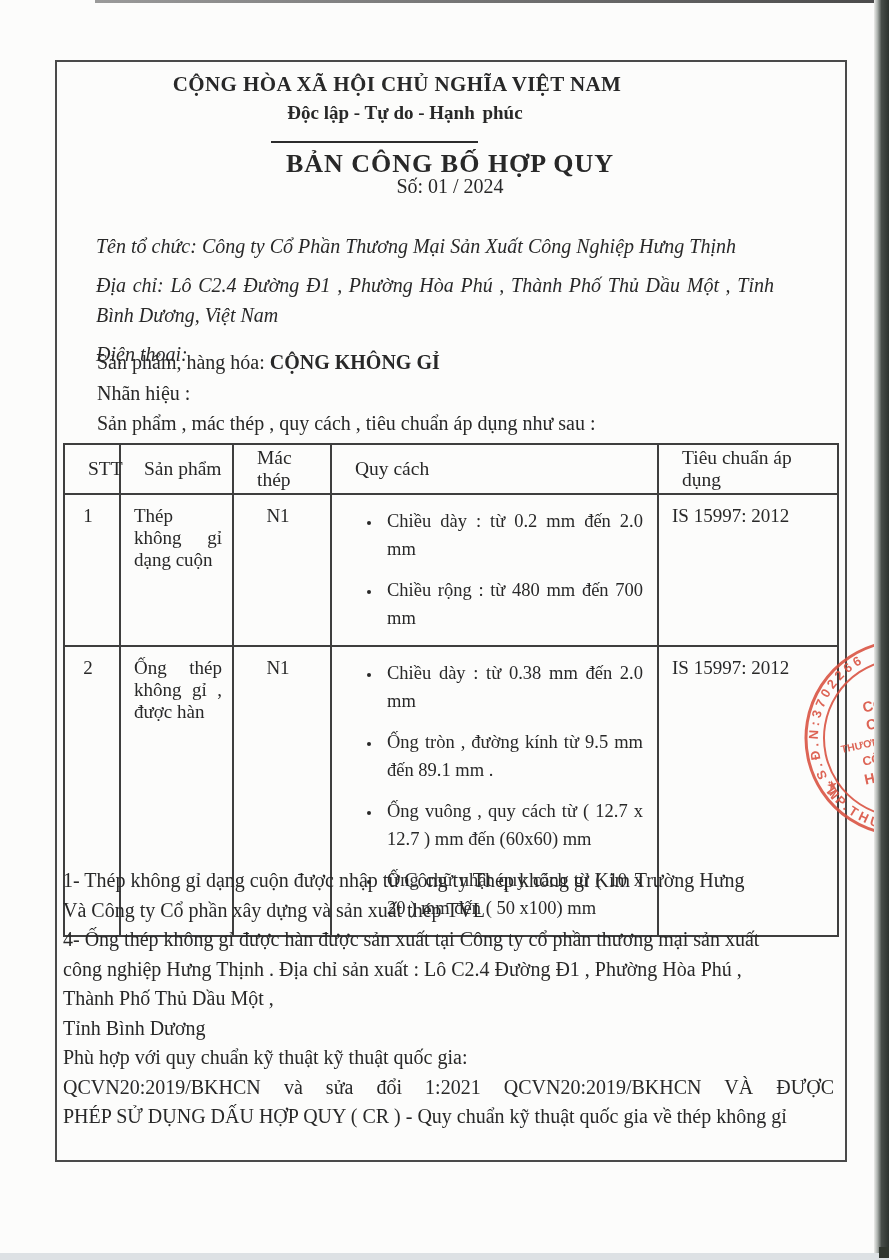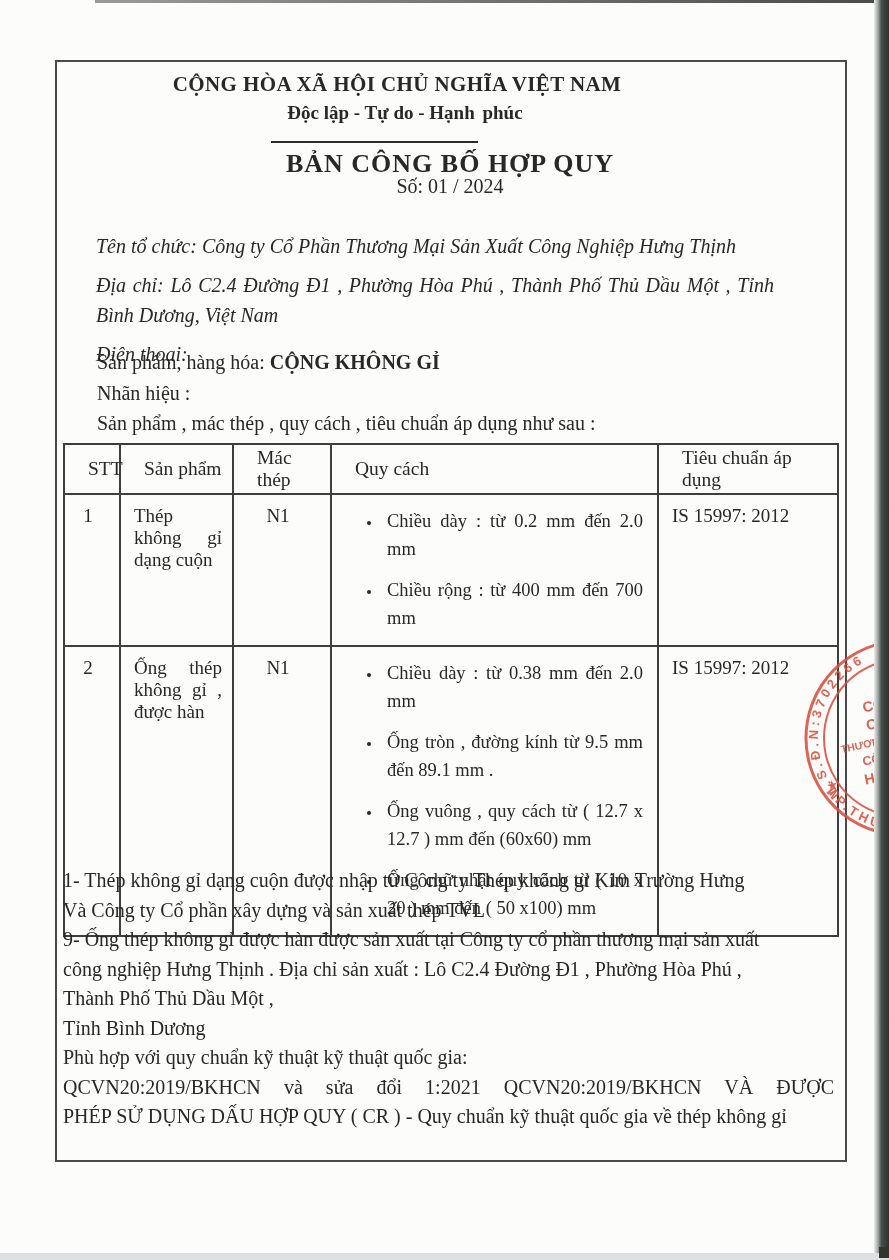--- a/index.html
+++ b/index.html
@@ -117,21 +117,21 @@
       </tr>
     </thead>
     <tbody>
       <tr class="r1">
         <td class="c">1</td>
         <td class="sp">Thép không gỉ dạng cuộn</td>
         <td class="c">N1</td>
         <td class="qc">
           <ul class="bullets">
             <li>Chiều dày : từ 0.2 mm đến 2.0 mm</li>
-            <li>Chiều rộng : từ 400 mm đến 700 mm</li>
+            <li>Chiều rộng : từ 480 mm đến 700 mm</li>
           </ul>
         </td>
         <td>IS 15997: 2012</td>
       </tr>
       <tr class="r2">
         <td class="c">2</td>
         <td class="sp">Ống thép không gỉ , được hàn</td>
         <td class="c">N1</td>
         <td class="qc">
           <ul class="bullets">
@@ -142,21 +142,21 @@
           </ul>
         </td>
         <td>IS 15997: 2012</td>
       </tr>
     </tbody>
   </table>
 
   <div class="abs notes">
     <div class="ml22">1-  Thép không gỉ dạng cuộn được nhập từ Công ty Thép không gỉ Kim Trường Hưng</div>
     <div class="ml22">Và Công ty Cổ phần xây dựng và sản xuất thép TVL</div>
-    <div class="ml22">9-  Ống thép không gỉ được hàn được sản xuất tại Công ty cổ phần thương mại sản xuất</div>
+    <div class="ml22">4-  Ống thép không gỉ được hàn được sản xuất tại Công ty cổ phần thương mại sản xuất</div>
     <div class="ml53">công nghiệp Hưng Thịnh . Địa chỉ sản xuất : Lô C2.4 Đường Đ1 , Phường Hòa Phú ,</div>
     <div class="ml53">Thành Phố Thủ Dầu Một ,</div>
     <div class="ml22">Tỉnh Bình Dương</div>
     <div class="ml22">Phù hợp với quy chuẩn kỹ thuật kỹ thuật quốc gia:</div>
     <div class="qcvn-line">QCVN20:2019/BKHCN và sửa đổi 1:2021 QCVN20:2019/BKHCN VÀ ĐƯỢC</div>
     <div>PHÉP SỬ DỤNG DẤU HỢP QUY ( CR ) -  Quy chuẩn kỹ thuật quốc gia về thép không gỉ</div>
   </div>
 
   <svg class="abs stamp" viewBox="0 0 220 220" width="220" height="220">
     <g transform="rotate(-12 110 110)">

